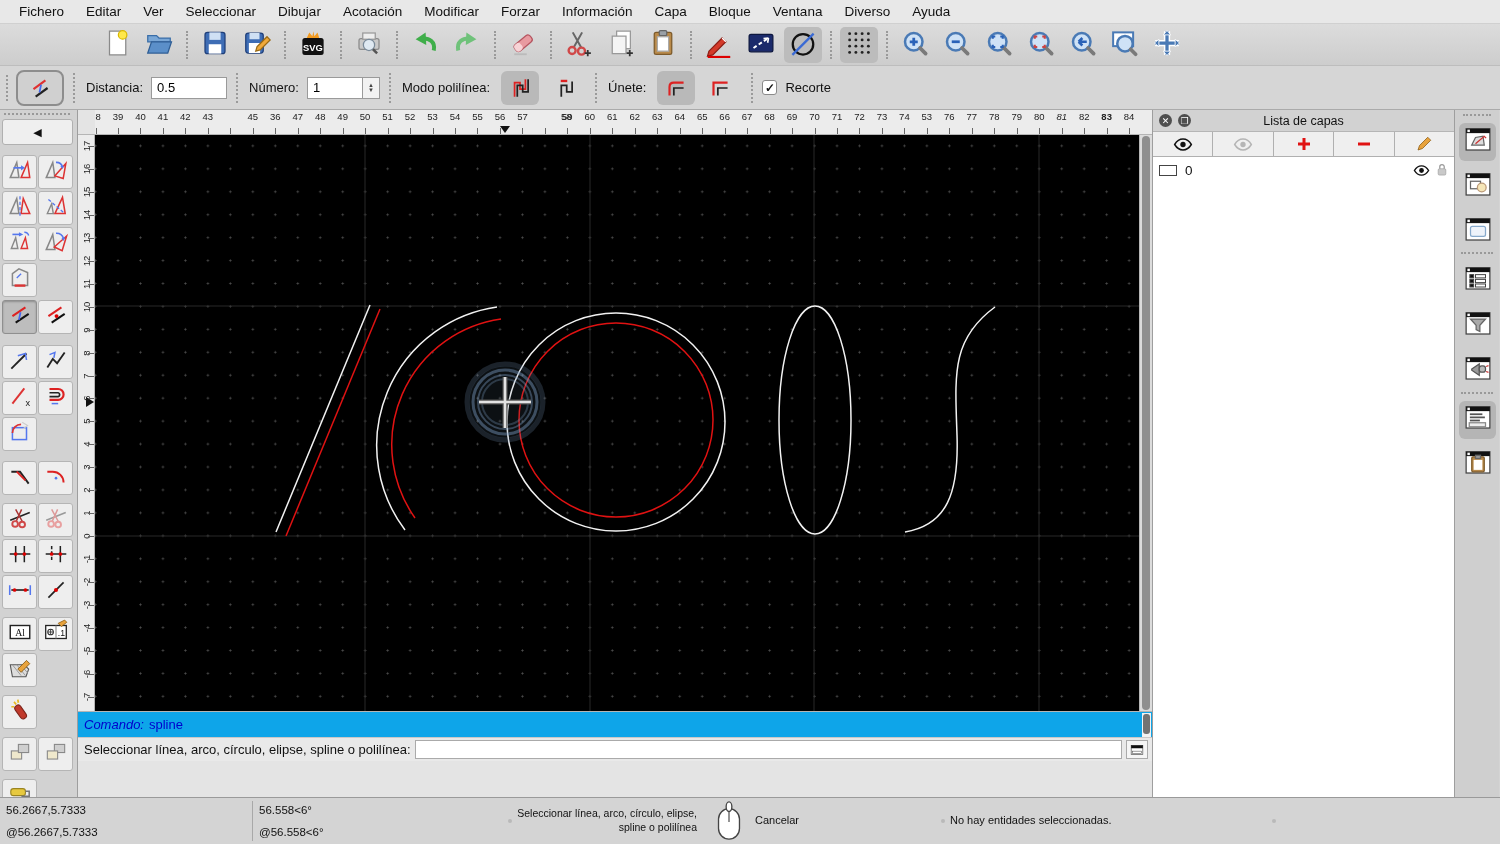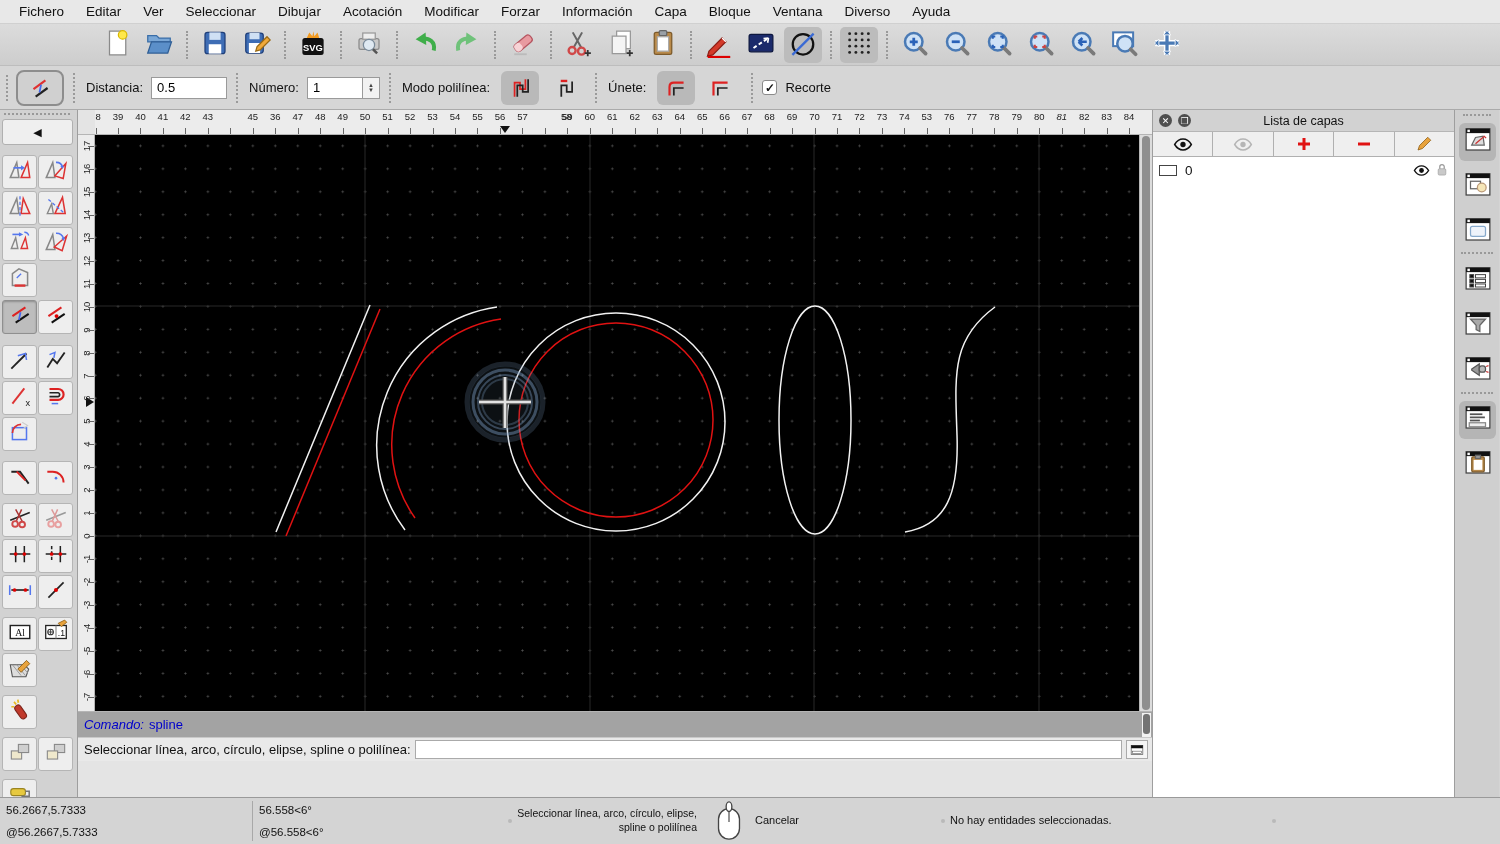--- a/index.html
+++ b/index.html
@@ -49,21 +49,21 @@
   #vmarker { position:absolute; right:0; width:0; height:0; border-top:5px solid transparent; border-bottom:5px solid transparent; border-right:none; border-left:8px solid #111; }
   #viewport { width:1044px; height:576px; position:relative; background:#000;
       background-image:radial-gradient(circle, #4c4c4c 0.8px, transparent 1.3px);
       background-size:22.47px 22.95px; background-position:-10.7px -0.6px; }
   #entity-svg { position:absolute; left:0; top:0; }
   #vscroll { width:13px; background:#dcdcdc; border-left:1px solid #b5b5b5; position:relative; }
   #vscroll .thumb { position:absolute; left:2px; right:2px; top:1px; bottom:1px; background:#8f8f8f; border-radius:5px; }
   #hscrollrow { height:16px; background:#ececec; border-top:1px solid #c5c5c5; position:relative; }
   #hscrollrow .thumb { position:absolute; left:162px; top:3px; width:770px; height:10px; background:#909090; border-radius:5px; }
   #zoomfactor { position:absolute; right:4px; top:1px; font-size:12px; color:#111; }
-  #history { height:26px; background:#a3a3a3; border-top:1px solid #b5b5b5; position:relative; display:flex; align-items:center; padding-left:6px; font-size:13px; }
+  #history { height:26px; background:#0ea5e9; border-top:1px solid #b5b5b5; position:relative; display:flex; align-items:center; padding-left:6px; font-size:13px; }
   #history .cmd-label { color:#0000cc; font-style:italic; }
   #history .cmd-value { color:#0000cc; margin-left:5px; }
   #history .hscrollbar { position:absolute; right:1px; top:1px; width:9px; height:24px; background:#f2f2f2; }
   #history .hthumb { position:absolute; right:1px; top:1px; width:7px; height:20px; background:#737373; border-radius:3px; }
   #inputrow { height:24px; background:#e9e9e9; border-top:1px solid #c9c9c9; display:flex; align-items:center; padding:0 4px 0 6px; }
   #inputrow .prompt { font-size:13px; color:#111; white-space:nowrap; margin-right:4px; }
   #cmd-input { flex:1; height:19px; border:1px solid #aaa; background:#fff; font-size:13px; padding:0 4px; font-family:"Liberation Sans",sans-serif; }
   #cmdwin-btn { width:22px; height:19px; margin-left:4px; background:#f5f5f5; border:1px solid #aaa; display:flex; align-items:center; justify-content:center; }
   
   #layerpanel { width:302px; border-left:1px solid #9e9e9e; display:flex; flex-direction:column; background:#fff; }
@@ -659,21 +659,21 @@
           <span class="rn" style="left: 899.3px;">78</span>
           <span class="rt" style="left: 899.3px;"></span>
           <span class="rn" style="left: 921.77px;">79</span>
           <span class="rt" style="left: 921.77px;"></span>
           <span class="rn" style="left: 944.24px;">80</span>
           <span class="rt" style="left: 944.24px;"></span>
           <span class="rn" style="left: 966.71px; font-style: italic;">81</span>
           <span class="rt" style="left: 966.71px;"></span>
           <span class="rn" style="left: 989.18px;">82</span>
           <span class="rt" style="left: 989.18px;"></span>
-          <span class="rn" style="left: 1011.65px;">83</span>
+          <span class="rn" style="left: 1011.65px; font-weight: bold;">83</span>
           <span class="rt" style="left: 1011.65px;"></span>
           <span class="rn" style="left: 1034.12px;">84</span>
           <span class="rt" style="left: 1034.12px;"></span>
         </div>
     </div>
     <div id="canvasbody">
       <div id="vruler">
           <div id="vmarker" style="top: 262px;"></div>
           <span class="rn" style="top: 11px;">17</span>
           <span class="rt" style="top: 11px;"></span>

